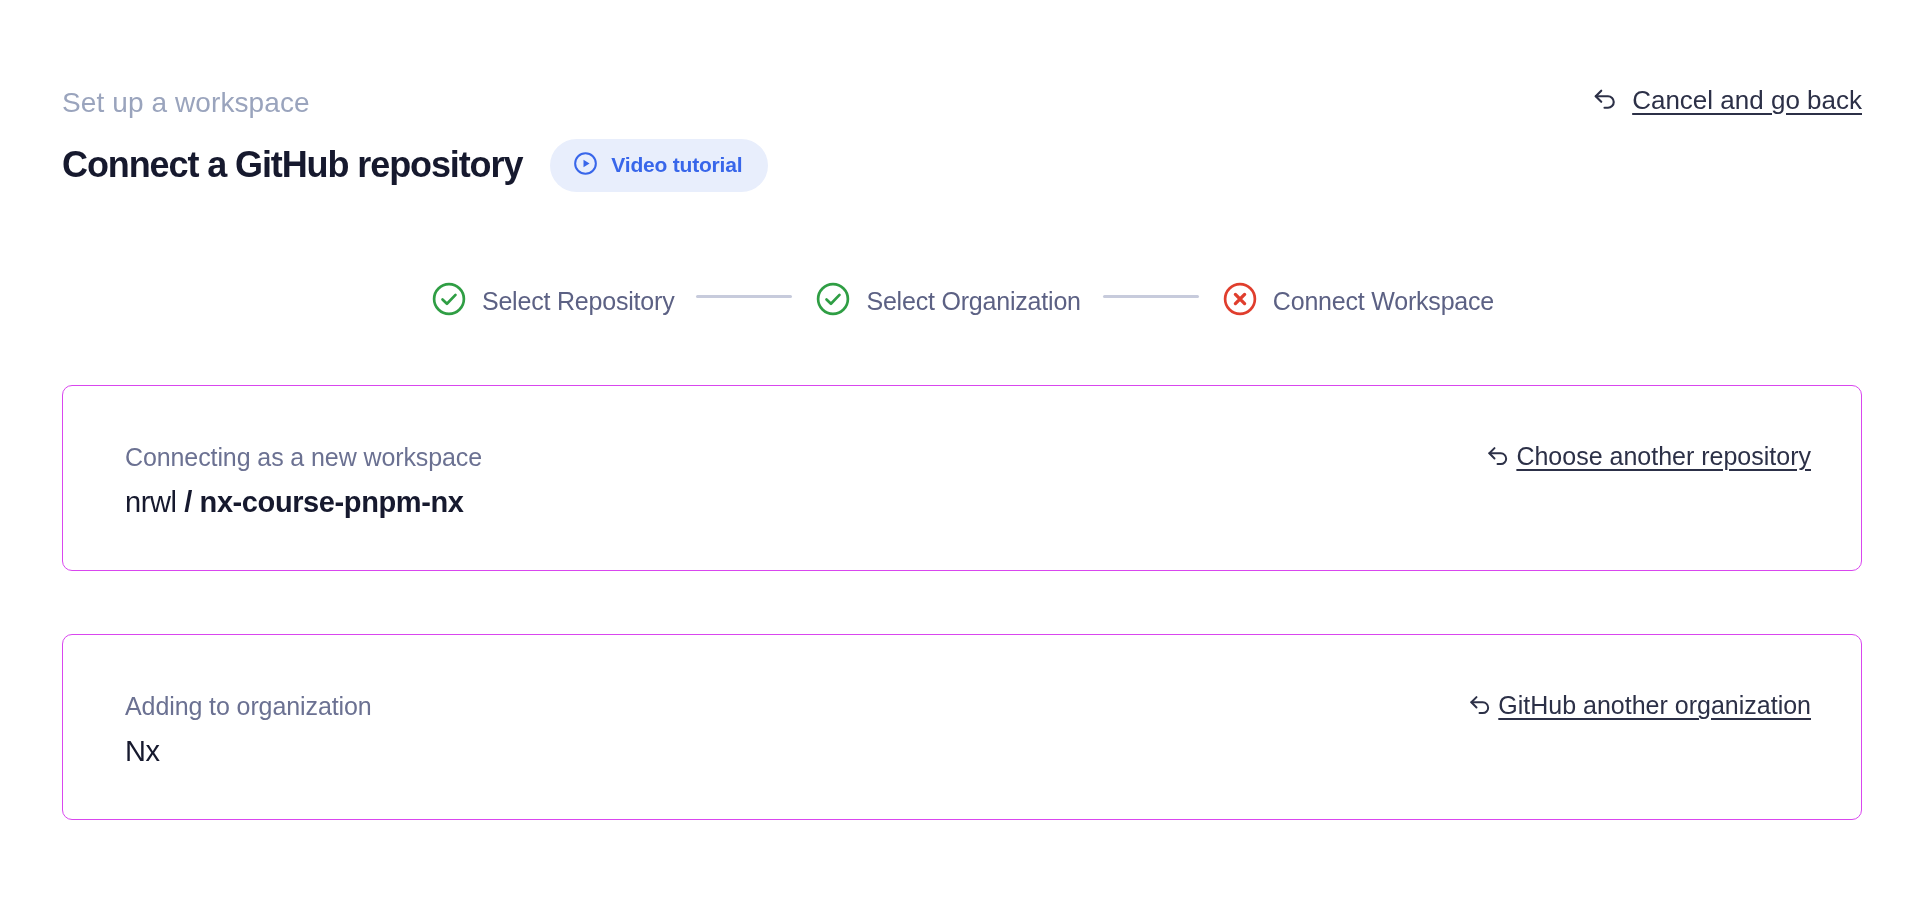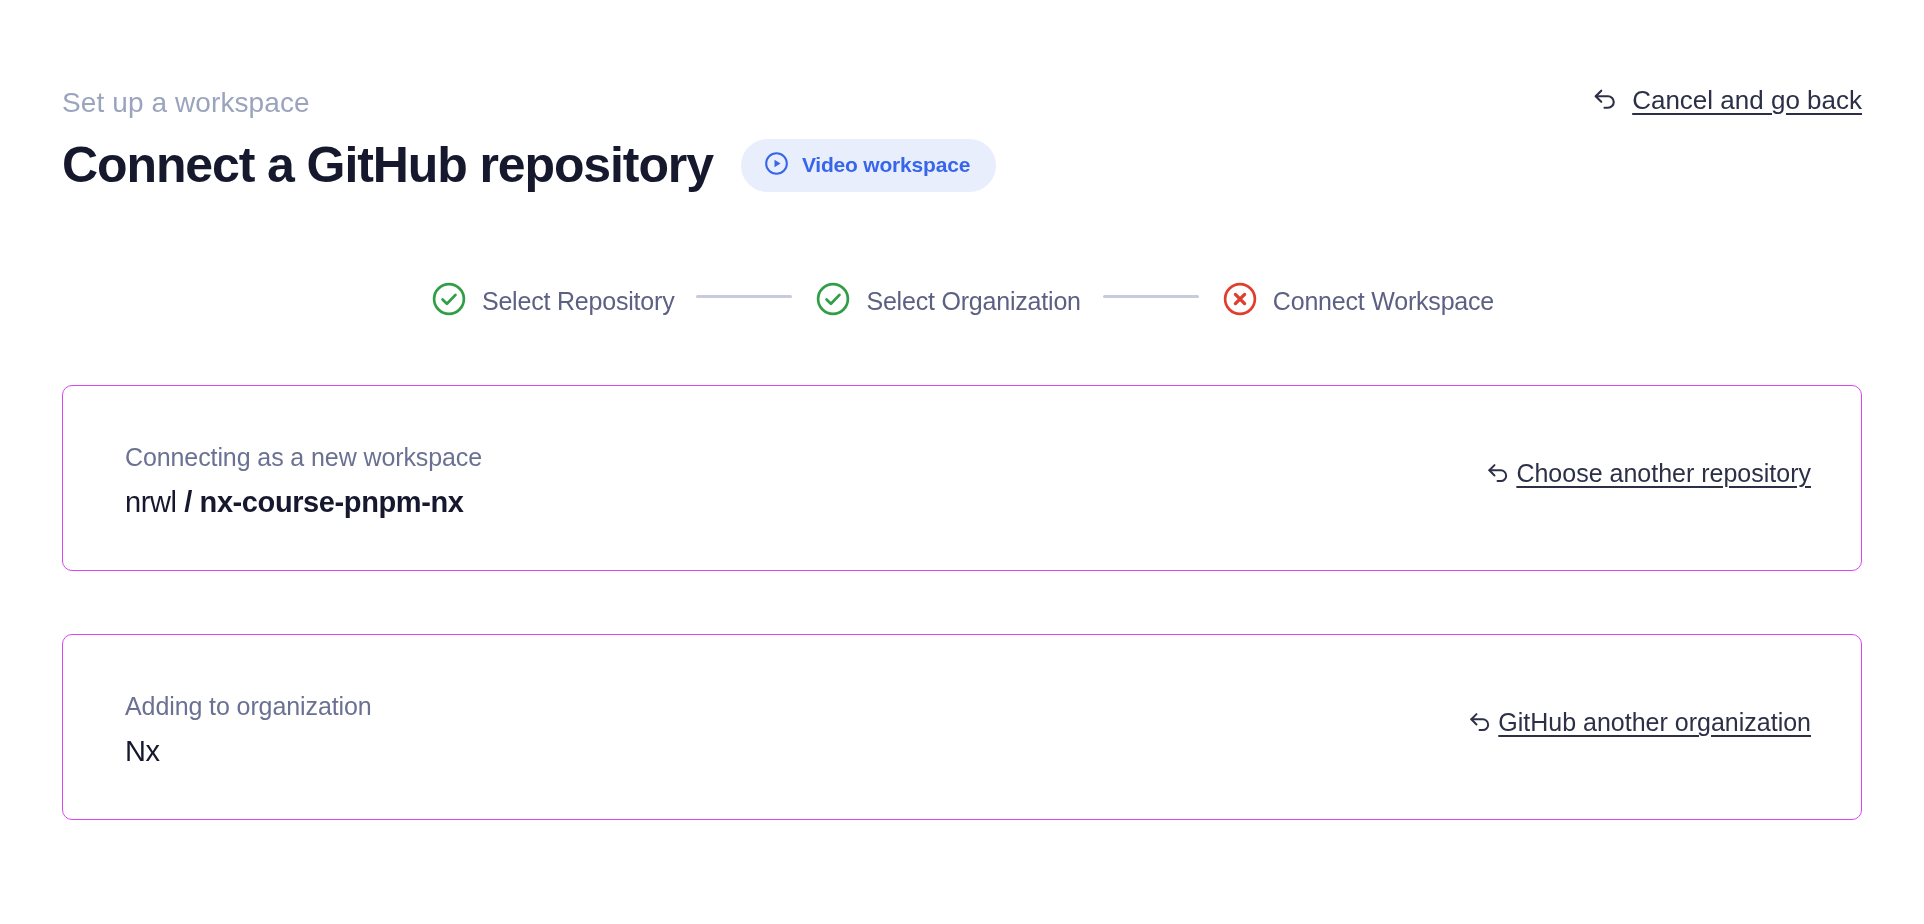--- a/index.html
+++ b/index.html
@@ -37,21 +37,21 @@
     font-weight: 400;
     letter-spacing: 0.1px;
   }
   .title-row {
     display: flex;
     align-items: center;
     gap: 28px;
     margin-top: 18px;
   }
   .page-title {
-    font-size: 50px;
+    font-size: 36px;
     line-height: 58px;
     font-weight: 700;
     letter-spacing: -1.1px;
     color: #16192e;
     margin: 0;
     white-space: nowrap;
   }
 
   .video-badge {
     display: inline-flex;
@@ -160,21 +160,20 @@
 
   .card-link {
     position: absolute;
     top: 54px;
     right: 50px;
     display: inline-flex;
     align-items: center;
     gap: 4px;
     text-decoration: none;
     cursor: pointer;
-    margin-top: 17px;
   }
   .card-link .label {
     font-size: 25px;
     line-height: 30px;
     color: #2c3047;
     text-decoration: underline;
     text-underline-offset: 4px;
     text-decoration-thickness: 1.5px;
     white-space: nowrap;
   }
@@ -191,21 +190,21 @@
     <div class="title-row">
       <h1 class="page-title">Connect a GitHub repository</h1>
 
       <a class="video-badge" href="#">
         <span class="play-icon">
           <svg width="27" height="27" viewBox="0 0 24 24" fill="none" stroke="#3866ea" stroke-width="1.8">
             <circle cx="12" cy="12" r="9.2"></circle>
             <path d="M10.2 8.6 L15.6 12 L10.2 15.4 Z" fill="#3866ea" stroke="none"></path>
           </svg>
         </span>
-        <span class="label">Video workspace</span>
+        <span class="label">Video tutorial</span>
       </a>
     </div>
 
     <a class="cancel-link" href="#">
       <span class="undo-icon">
         <svg width="30" height="30" viewBox="0 0 24 24" fill="none" stroke="#2c3047" stroke-width="1.7" stroke-linecap="round" stroke-linejoin="round">
           <path d="M9 7 L4.6 11.4 L9 15.8"></path>
           <path d="M4.6 11.4 H14.4 a4.6 4.6 0 0 1 0 9.2 H11.6"></path>
         </svg>
       </span>

